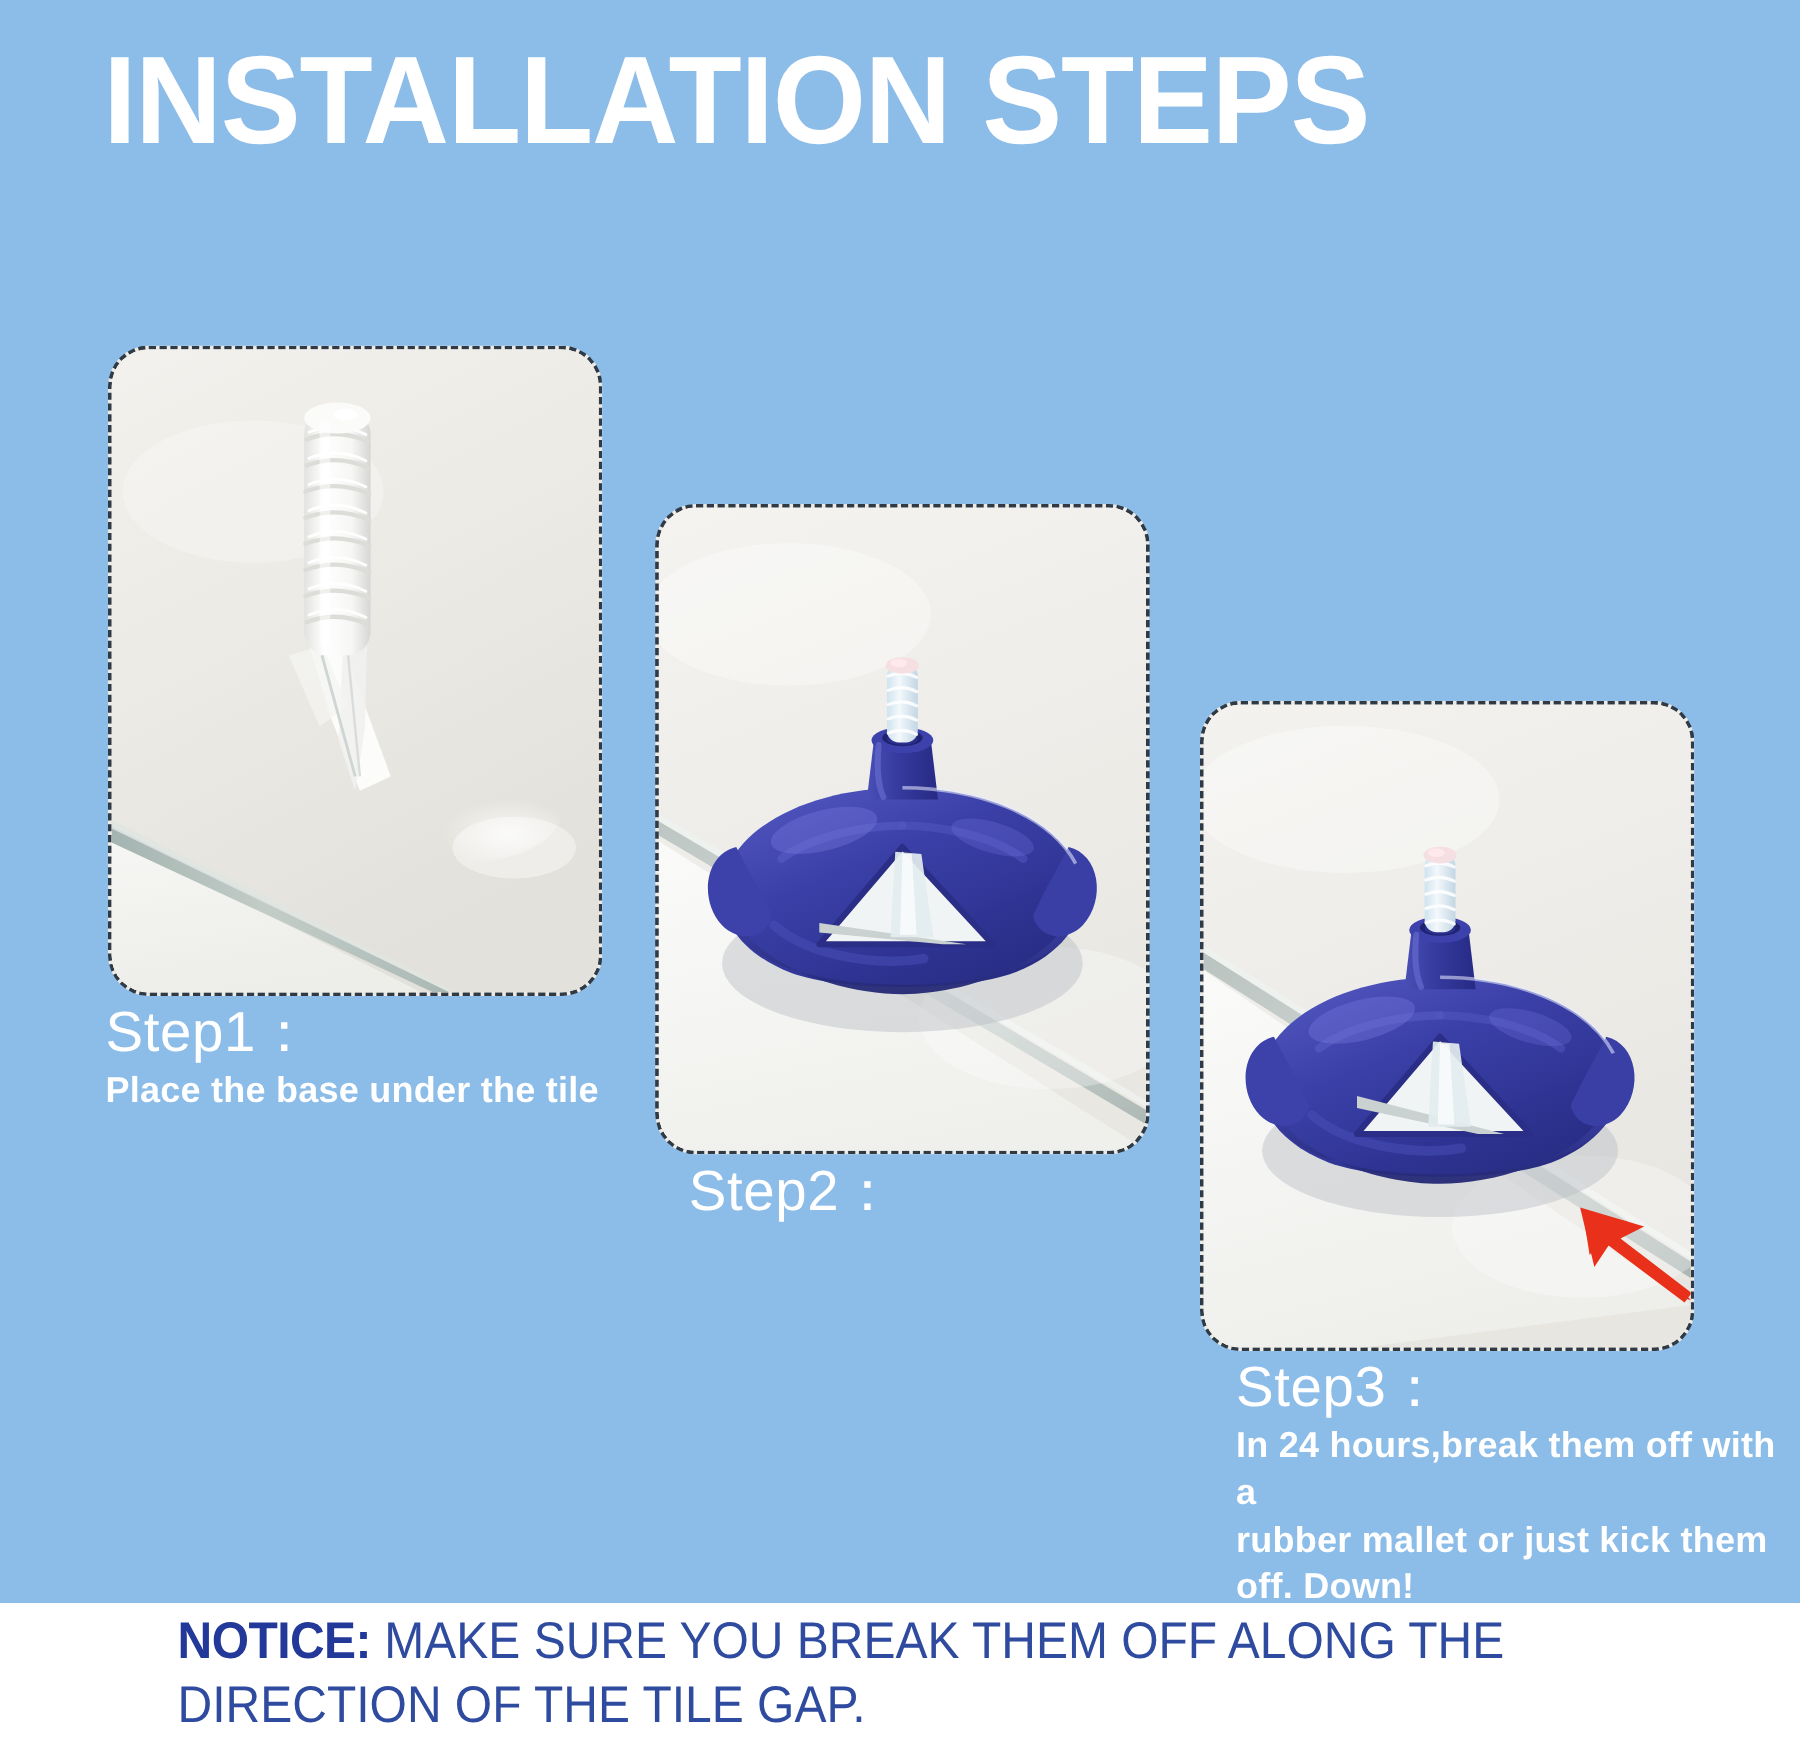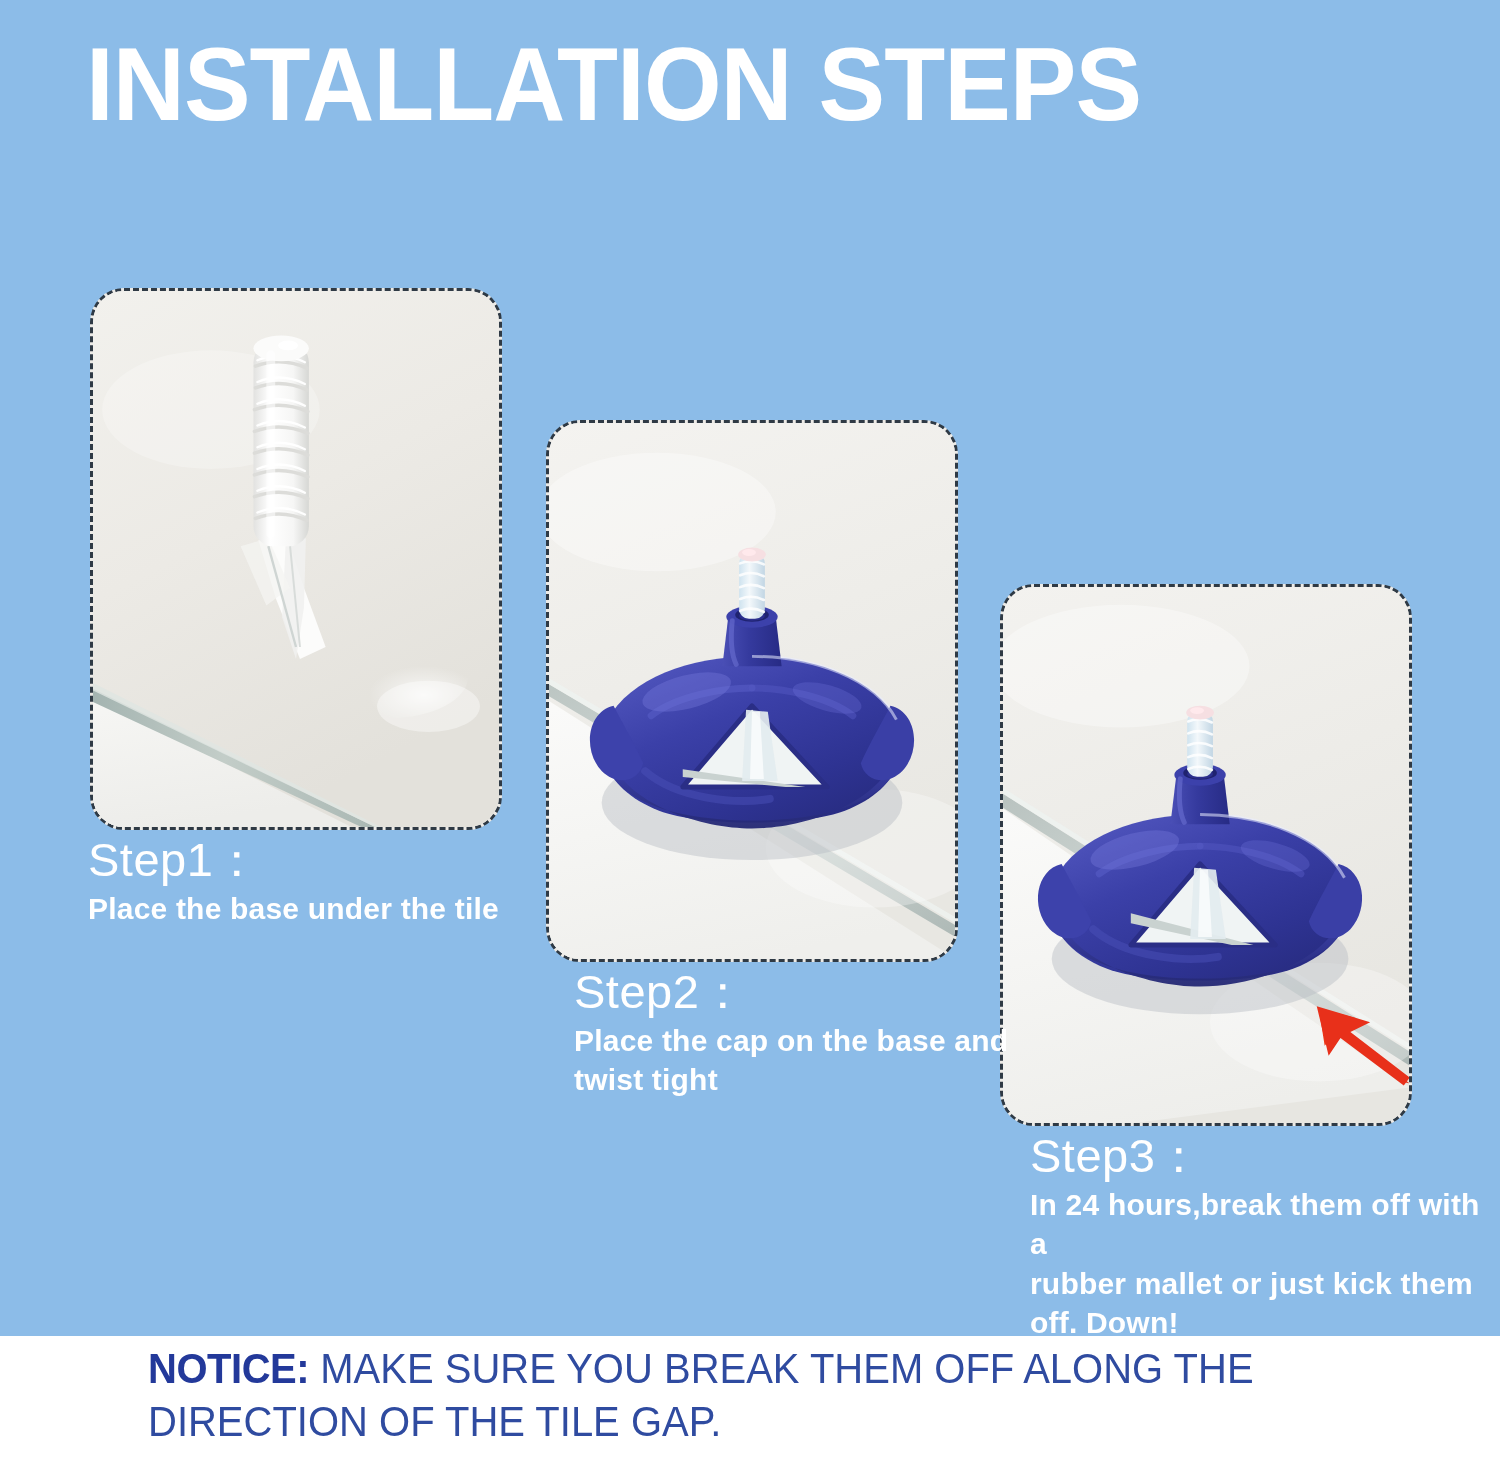--- a/index.html
+++ b/index.html
@@ -365,22 +365,20 @@
     </svg>
   </div>
 
   <div class="step" id="step1">
     <div class="step-title">Step1：</div>
     <div class="step-body">Place the base under the tile</div>
   </div>
 
   <div class="step" id="step2">
     <div class="step-title">Step2：</div>
-    <div class="step-body">Place the cap on the base and
-twist tight</div>
   </div>
 
   <div class="step" id="step3">
     <div class="step-title">Step3：</div>
     <div class="step-body">In 24 hours,break them off with a
  rubber mallet or just kick them
 off. Down!</div>
   </div>
 
   <div class="notice">

